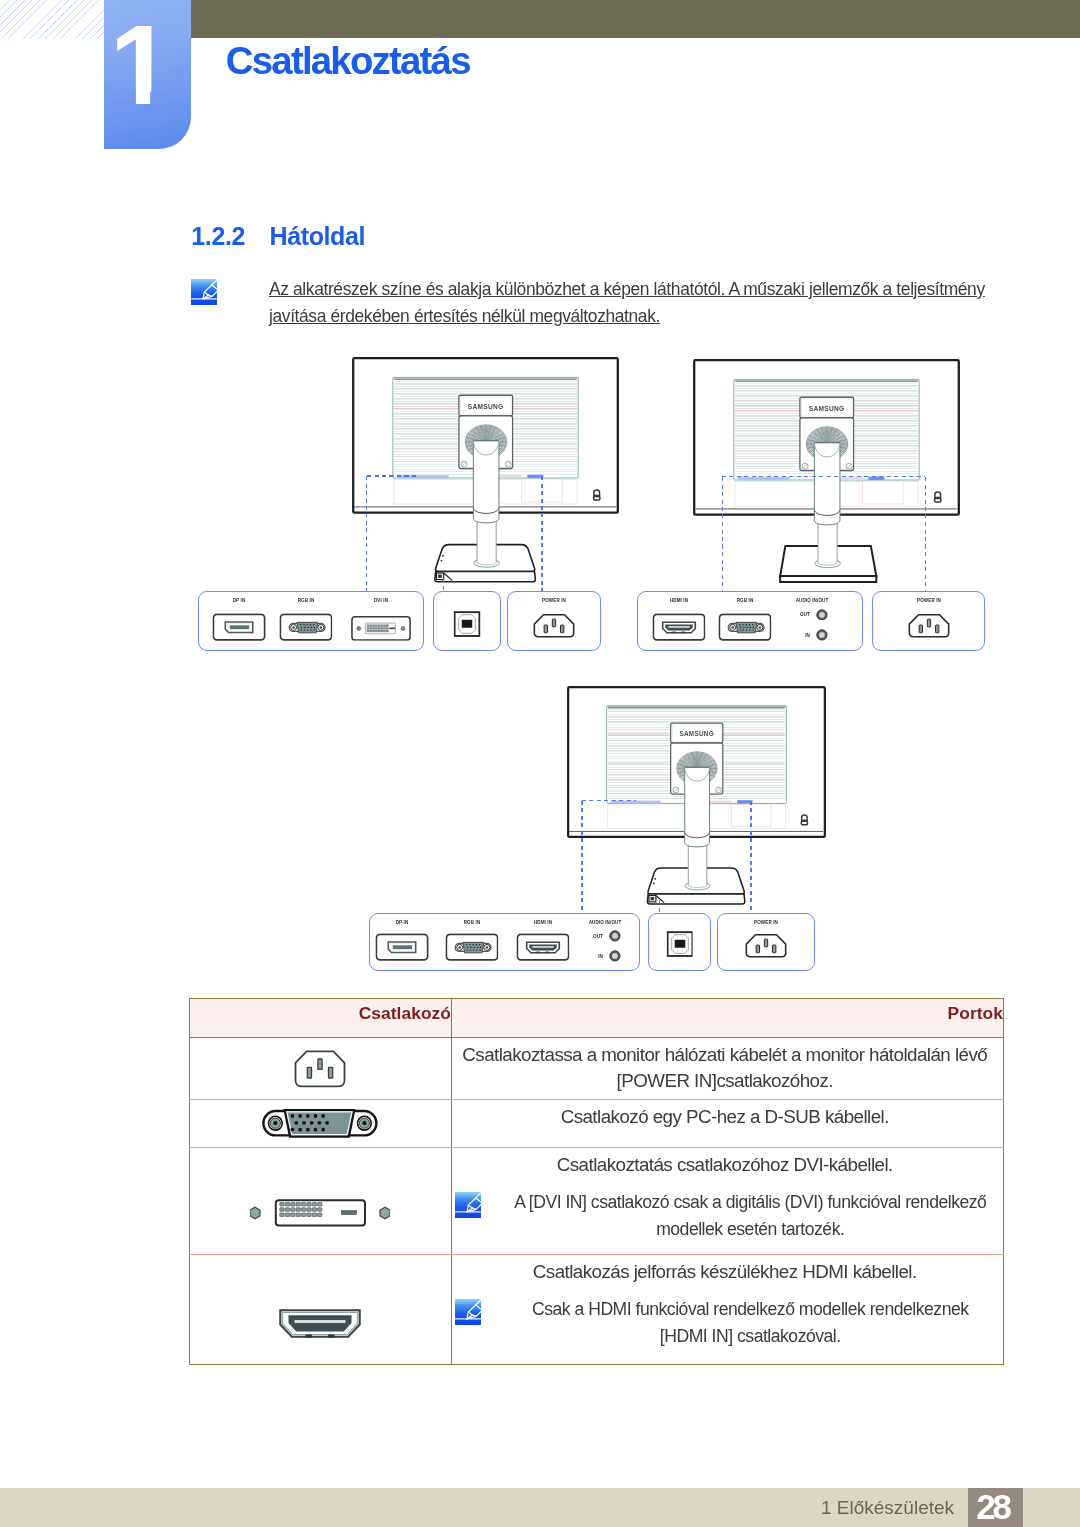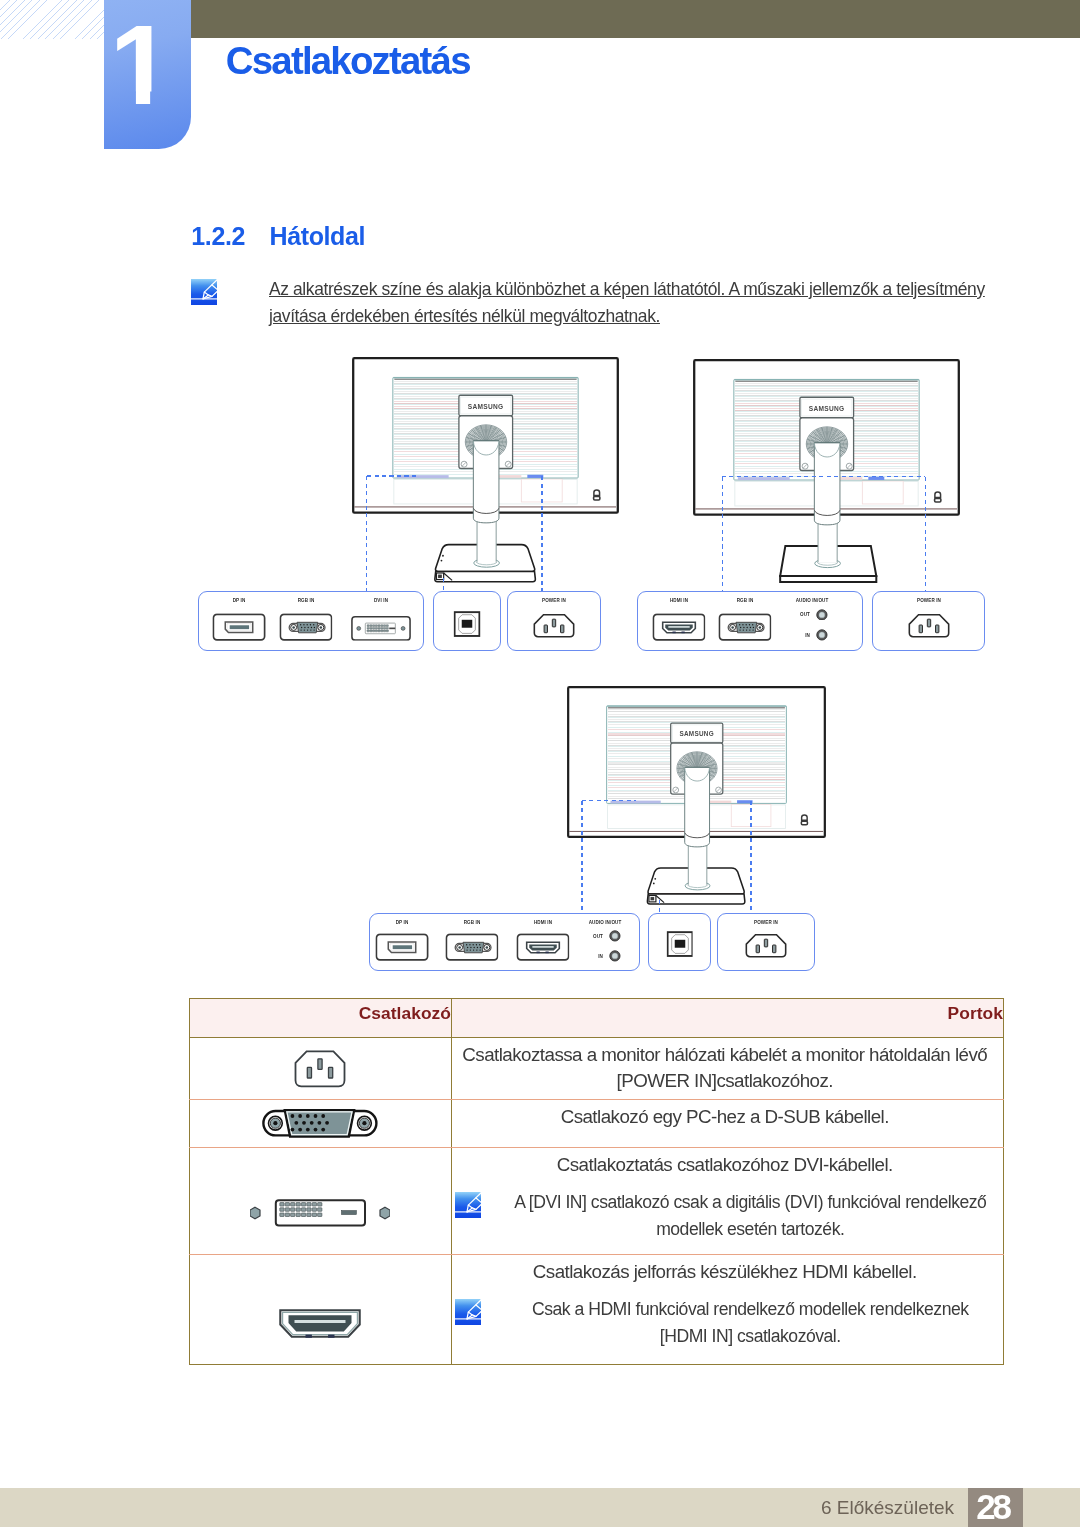--- a/index.html
+++ b/index.html
@@ -1053,14 +1053,14 @@
                   </g>
                   <path d="M0 19.9 L26 19.9" stroke="#ffffff" stroke-width="1.15" fill="none"></path>
                 </g>
               </svg><span>Csak a HDMI funkcióval rendelkező modellek rendelkeznek [HDMI IN] csatlakozóval.</span></div>
 </div>
         </td>
       </tr>
 </tbody>
   </table>
 <div class="footbar"></div>
-<div class="foottext">6 Előkészületek</div>
+<div class="foottext">1 Előkészületek</div>
 <div class="footnum">28</div>
 
 </body></html>

